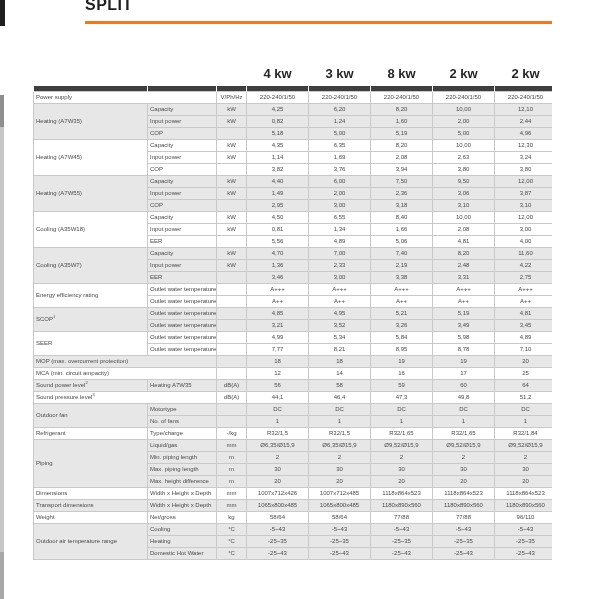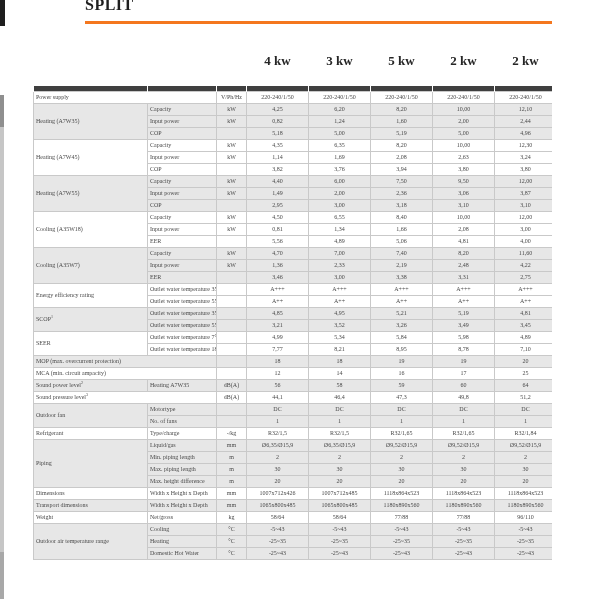--- a/index.html
+++ b/index.html
@@ -1,19 +1,19 @@
 <!DOCTYPE html>
 <html style="--accent: #F4771E; --bar: #3F3F3F; --shade: #E7E7E7;"><head>
 <meta charset="utf-8">
 <style>
   * { margin:0; padding:0; box-sizing:border-box; }
   html,body { background:#ffffff; }
   .page {
     position:relative; width:552px; height:599px; overflow:hidden;
-    background:#ffffff; font-family:Liberation Serif, serif;
+    background:#ffffff; font-family:Liberation Sans, sans-serif;
   }
   
   .corner-bar { position:absolute; left:0; top:0; width:5px; height:26px; background:#1e1e1e; }
   .edge-strip { position:absolute; left:0; width:4px; }
   .edge-strip.seg1 { top:95px;  height:32px;  background:#8f8f8f; }
   .edge-strip.seg2 { top:127px; height:425px; background:#c6c6c6; }
   .edge-strip.seg3 { top:552px; height:47px;  background:#a8a8a8; }
 
   .page-title {
     position:absolute; left:85px; top:-4px;
@@ -25,21 +25,21 @@
   }
 
   .table-wrap { position:absolute; left:33px; top:50px; }
   table { border-collapse:collapse; table-layout:fixed; width:523px; }
   td, th { overflow:hidden; white-space:nowrap; vertical-align:middle; }
 
   tr.colhead-row { height:35px; }
   tr.colhead-row th { border:none; background:transparent; }
   th.colhead {
     font-size:13px; font-weight:bold; color:#262626; text-align:center;
-    vertical-align:bottom; padding-bottom:16px;
+    vertical-align:bottom; padding-bottom:4px;
   }
   tr.bar-row { height:6px; }
   tr.bar-row td { background:var(--bar,#3f3f3f); border:1px solid #ffffff; border-bottom:none; height:6px; padding:0; }
 
   tr.body-row { height:12px; }
   tr.body-row td {
     border:1px solid #c9c9c9; height:12px; line-height:1;
     font-size:6px; color:#4a4a4a; background:#ffffff; padding:0 2px;
   }
   tr.body-row td.shaded { background:var(--shade,#e7e7e7); }
@@ -71,21 +71,21 @@
           <col style="width:62px">
           <col style="width:62px">
         <col style="width:62px">
           <col style="width:62px">
       </colgroup>
       <tbody id="spec-body">
           <tr class="colhead-row">
             <th colspan="3"></th>
             <th class="colhead">4 kw</th>
             <th class="colhead">3 kw</th>
-            <th class="colhead">5 kw</th>
+            <th class="colhead">8 kw</th>
             <th class="colhead">2 kw</th>
             <th class="colhead">2 kw</th>
           </tr>
           <tr class="bar-row">
             <td></td>
             <td></td>
             <td></td>
             <td></td>
             <td></td>
             <td></td>

